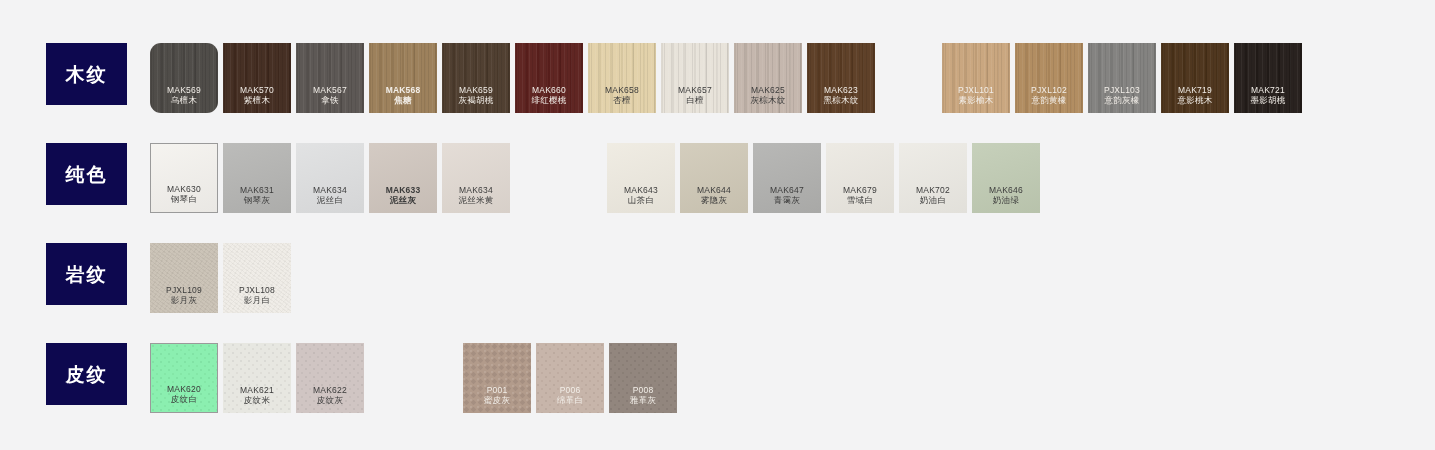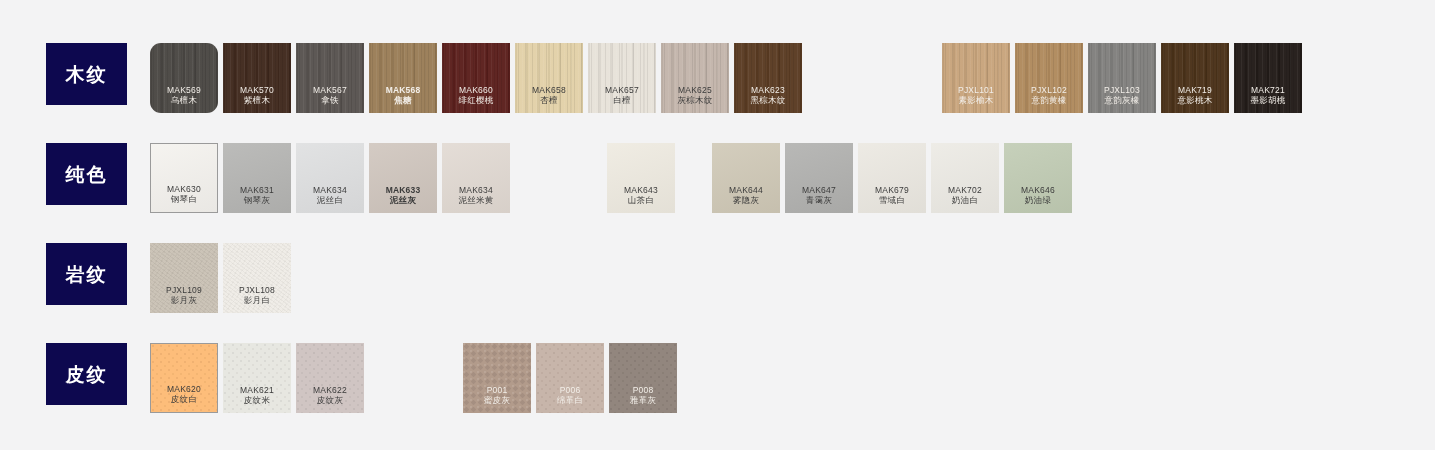--- a/index.html
+++ b/index.html
@@ -158,20 +158,27 @@
             <span class="name">拿铁</span>
           </div>
         </div>
         <div class="swatch txt-light" style="background: rgb(154, 125, 87); font-weight: bold;">
           <div class="tex tex-wood"></div>
           <div class="cap">
             <span class="code">MAK568</span>
             <span class="name">焦糖</span>
           </div>
         </div>
+        <div class="swatch txt-light" style="background: rgb(75, 58, 43);">
+          <div class="tex tex-wood"></div>
+          <div class="cap">
+            <span class="code">MAK659</span>
+            <span class="name">灰褐胡桃</span>
+          </div>
+        </div>
         <div class="swatch txt-light" style="background: rgb(91, 31, 28);">
           <div class="tex tex-wood"></div>
           <div class="cap">
             <span class="code">MAK660</span>
             <span class="name">绯红樱桃</span>
           </div>
         </div>
         <div class="swatch txt-dark" style="background: rgb(226, 209, 168);">
           <div class="tex tex-wood"></div>
           <div class="cap">
@@ -279,21 +286,21 @@
         </div>
       </div>
       <div class="group" style="left: 607px;">
         <div class="swatch txt-dark" style="background: rgb(238, 234, 224);">
           <div class="tex tex-solid"></div>
           <div class="cap">
             <span class="code">MAK643</span>
             <span class="name">山茶白</span>
           </div>
         </div>
-        <div class="swatch txt-dark" style="background: rgb(207, 200, 182); margin-left: 32px;">
+        <div class="swatch txt-dark" style="background: rgb(207, 200, 182);">
           <div class="tex tex-solid"></div>
           <div class="cap">
             <span class="code">MAK644</span>
             <span class="name">雾隐灰</span>
           </div>
         </div>
         <div class="swatch txt-dark" style="background: rgb(176, 176, 174);">
           <div class="tex tex-solid"></div>
           <div class="cap">
             <span class="code">MAK647</span>
@@ -338,21 +345,21 @@
           <div class="cap">
             <span class="code">PJXL108</span>
             <span class="name">影月白</span>
           </div>
         </div>
       </div>
     </div>
     <div class="row" style="top: 343px;">
       <div class="cat-label">皮纹</div>
       <div class="group" style="left: 150px;">
-        <div class="swatch txt-dark bordered" style="background: #fdba74;">
+        <div class="swatch txt-dark bordered" style="background: #86efac;">
           <div class="tex tex-leather"></div>
           <div class="cap">
             <span class="code">MAK620</span>
             <span class="name">皮纹白</span>
           </div>
         </div>
         <div class="swatch txt-dark" style="background: rgb(230, 229, 223);">
           <div class="tex tex-leather"></div>
           <div class="cap">
             <span class="code">MAK621</span>

